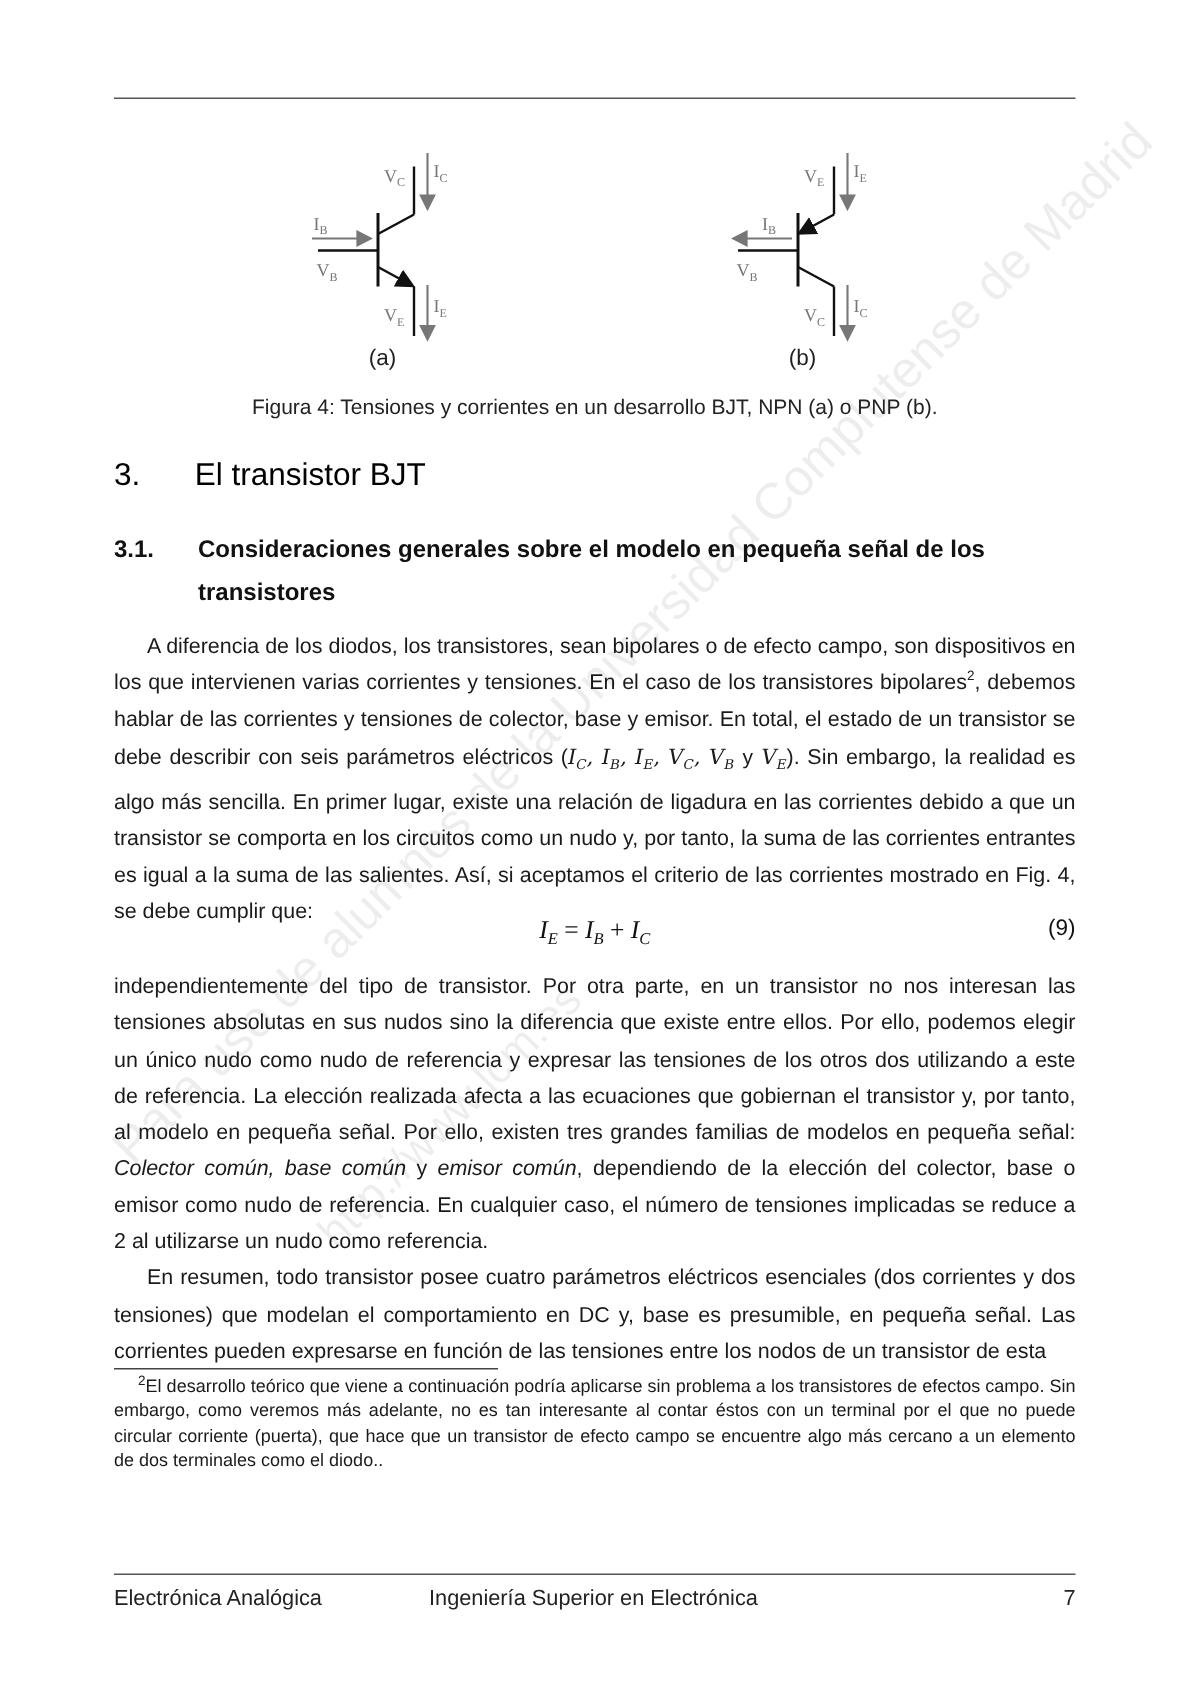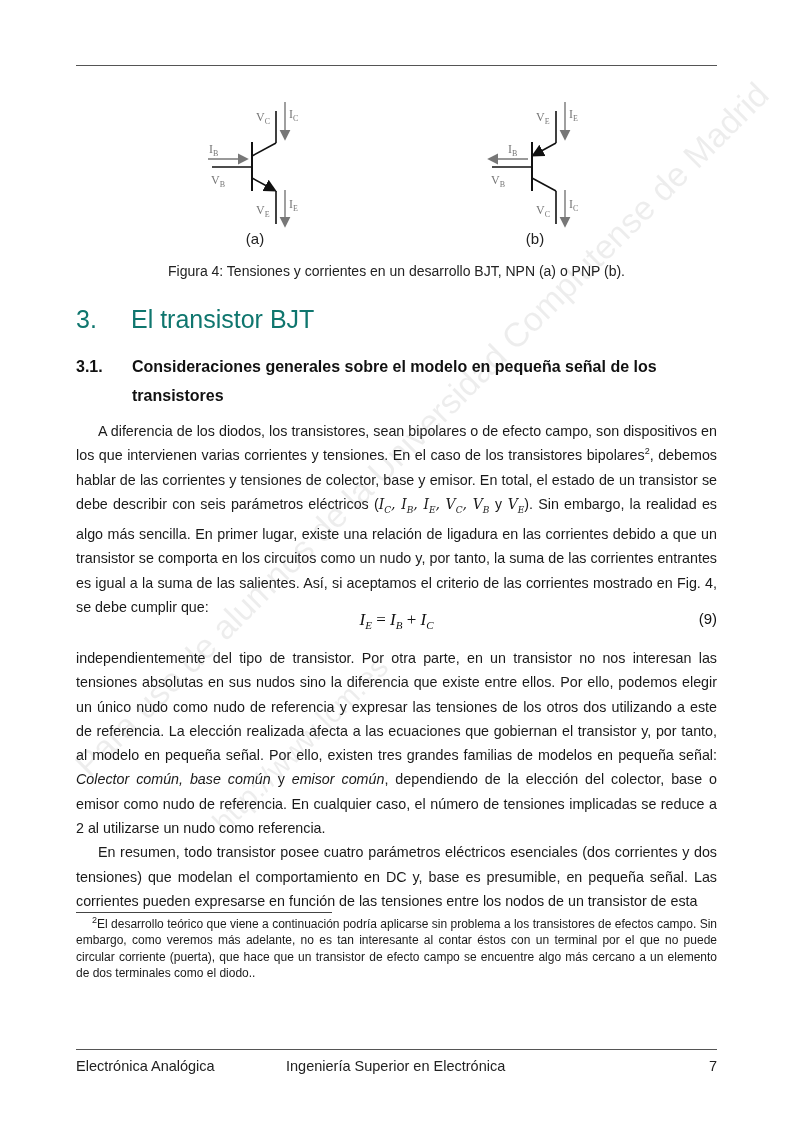--- a/index.html
+++ b/index.html
@@ -14,21 +14,21 @@
   .header-rule { position:absolute; left:76px; top:65px; width:641px; height:1px; background:#555; }
 
   .figure { position:absolute; left:0; top:90px; width:793px; height:160px; }
   .fig-panel { position:absolute; top:0; width:150px; height:165px; }
   .fig-panel svg { position:absolute; left:0; top:0; }
   .fig-caption-sub { position:absolute; width:40px; text-align:center; font-size:15px; color:#222; top:140px; }
 
   .figure-caption { position:absolute; left:76px; top:263px; width:641px; text-align:center;
     font-size:14px; color:#222; }
 
-  .section-title { position:absolute; left:76px; top:305px; font-size:25px; color:#0f766e; }
+  .section-title { position:absolute; left:76px; top:305px; font-size:21px; color:#000000; }
   .section-title .num { display:inline-block; width:48px; }
   .subsection-title { position:absolute; left:76px; top:352px; width:641px; font-size:16px;
     font-weight:bold; line-height:29px; color:#111; }
   .subsection-title .num { position:absolute; left:0; top:0; }
   .subsection-title .txt { display:block; padding-left:56px; }
 
   .body-text { position:absolute; left:76px; width:641px; font-size:14.3px; line-height:24.3px;
     color:#1a1a1a; text-align:justify; }
   .body-text p { margin:0; }
   .indent { text-indent:22px; }

